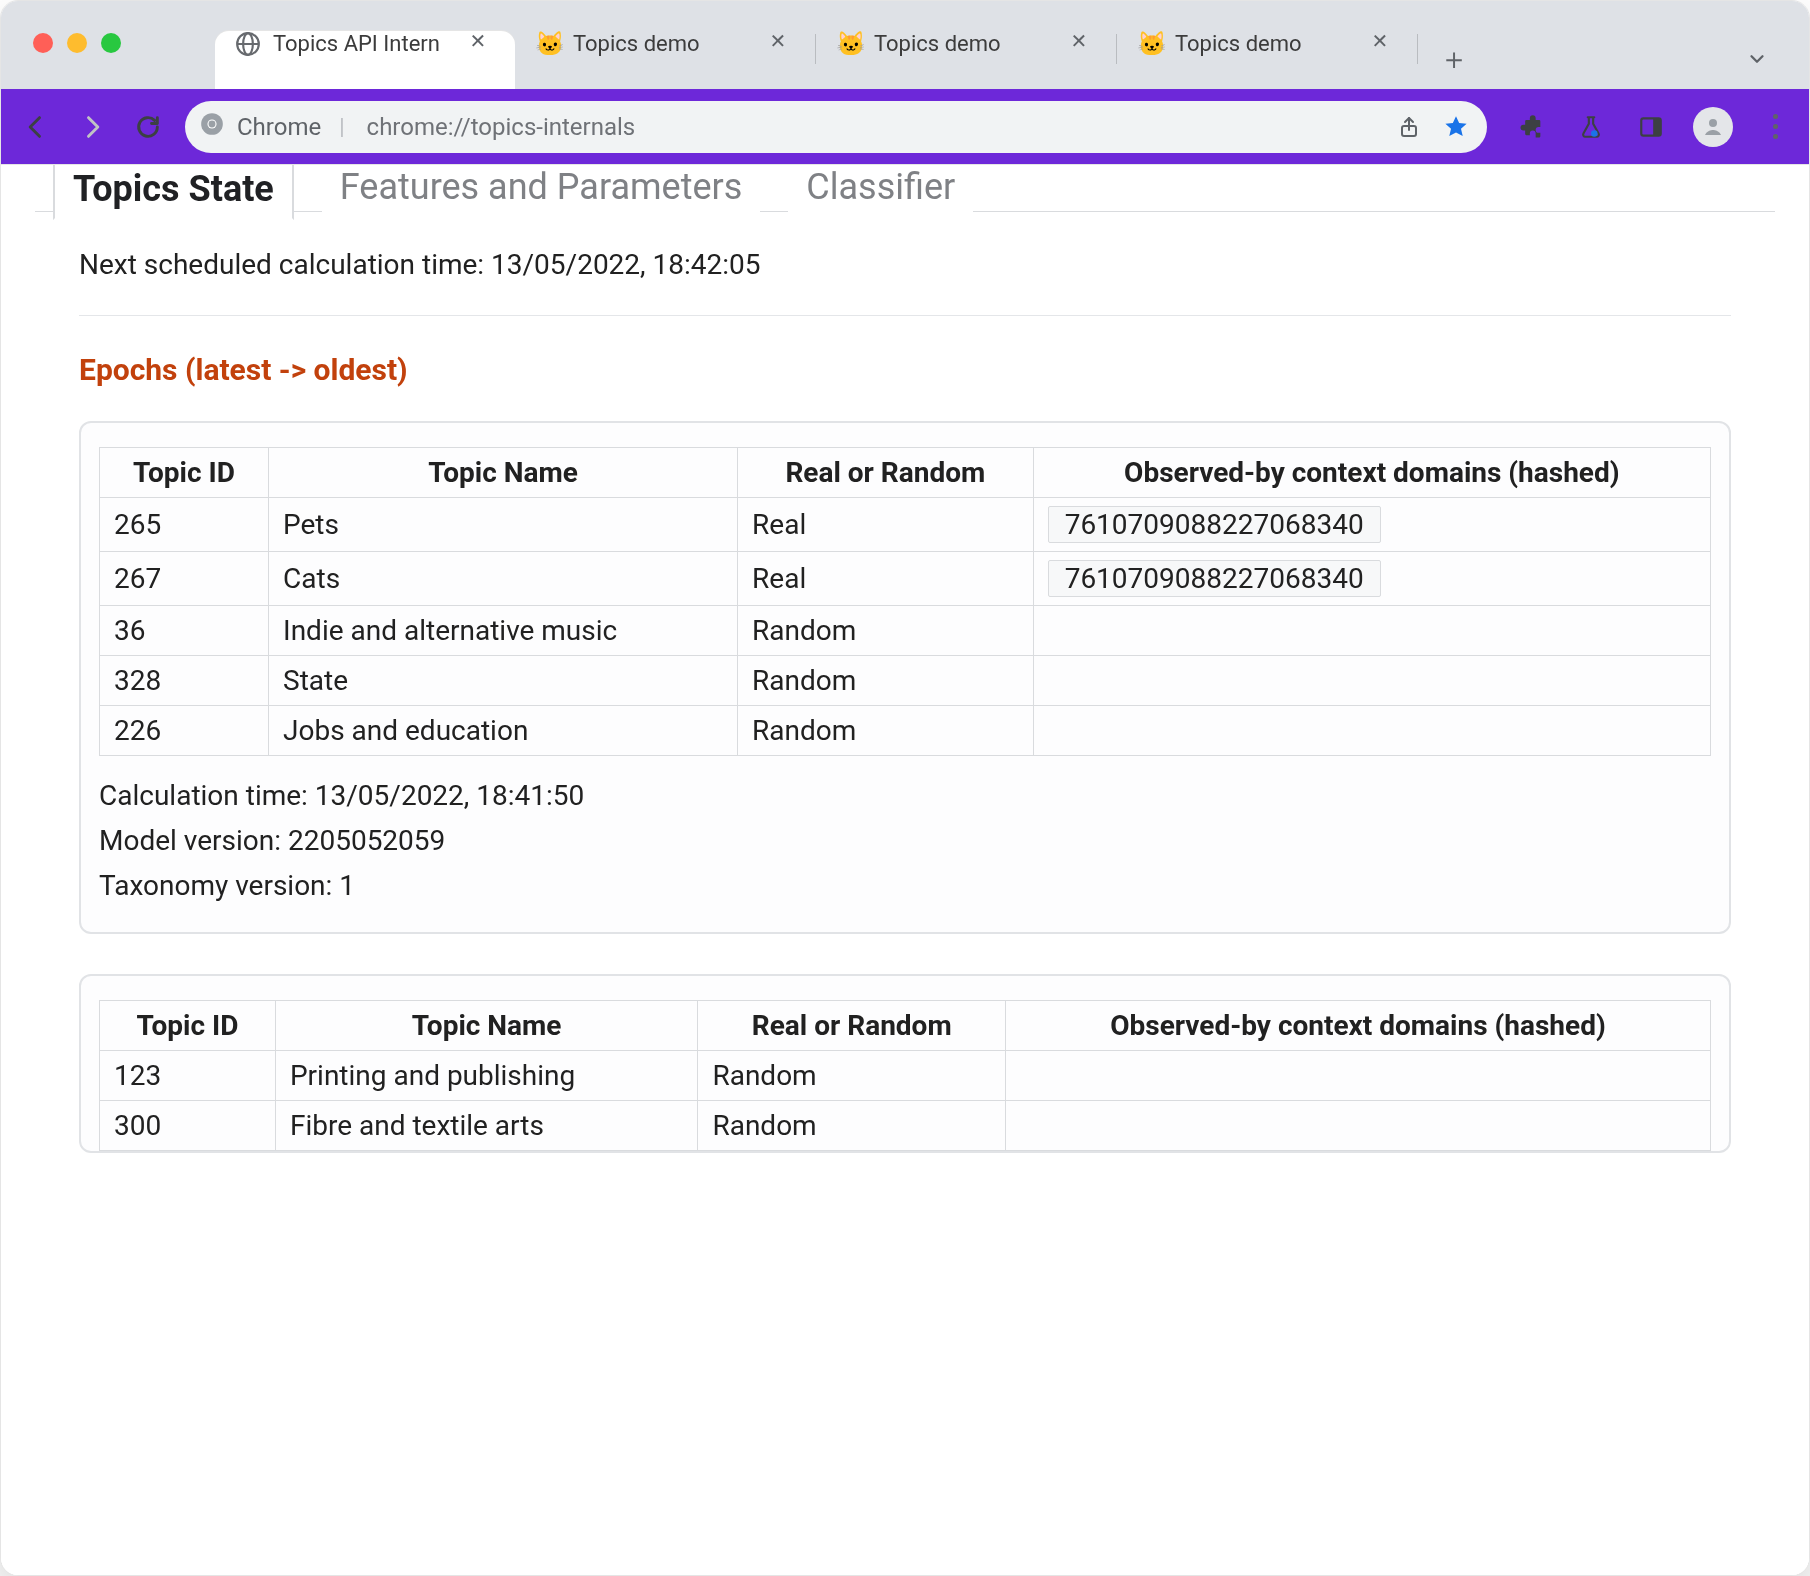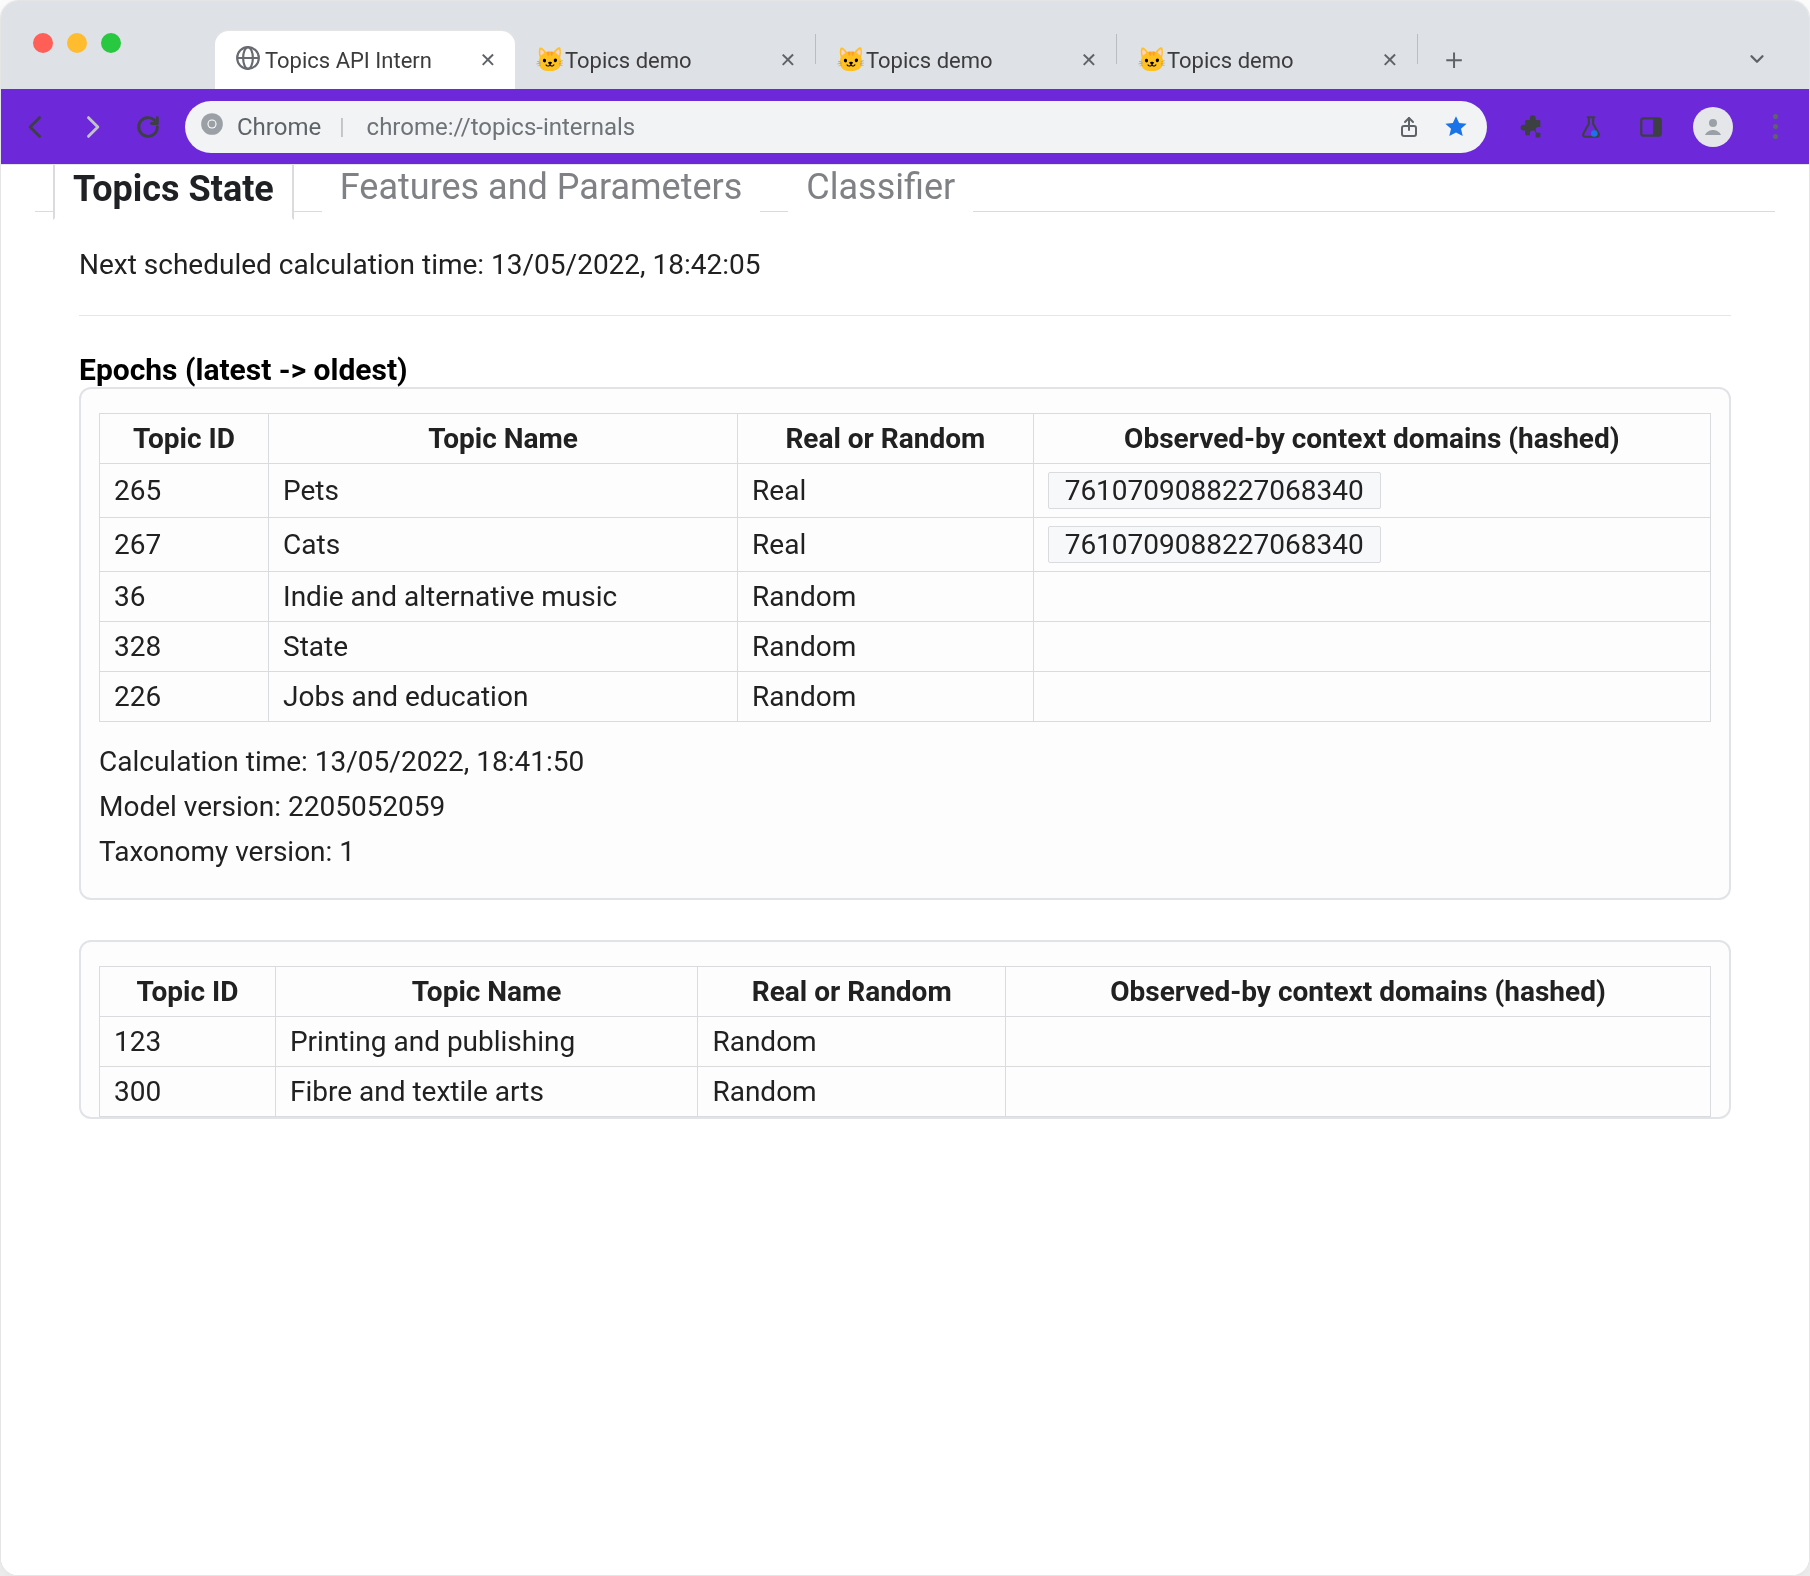--- a/index.html
+++ b/index.html
@@ -44,24 +44,23 @@
     .wc-min   { background: #febc2e; }
     .wc-max   { background: #28c840; }
     .tabs-row {
       display: flex;
       align-items: flex-end;
       margin-left: 200px;
       height: 64px;
     }
     .tab {
       display: flex;
-      align-items: center;
-      gap: 4px;
+      gap: 12px;
       height: 58px;
-      padding: 0 17px 0 20px;
+      padding: 0 27px 0 20px;
       font-size: 22px;
       color: #3c3c3c;
       min-width: 300px;
       max-width: 320px;
       position: relative;
       border-top-left-radius: 14px;
       border-top-right-radius: 14px;
       cursor: pointer;
     }
     .tab.active {
@@ -212,21 +211,22 @@
     }
     .next-line {
       margin-bottom: 34px;
     }
     .divider-thin {
       height: 1px; background: #e4e6e9; margin-bottom: 36px;
     }
     .epochs-heading {
       font-size: 30px;
       font-weight: 700;
-      color: #000000;
+      color: #c2410c;
+      margin-bottom: 34px;
     }
     .epoch-card {
       border: 2px solid #e1e3e6;
       border-radius: 12px;
       padding: 24px 18px;
       background: #fdfdfe;
       margin-bottom: 40px;
     }
     table.topics {
       border-collapse: collapse;

